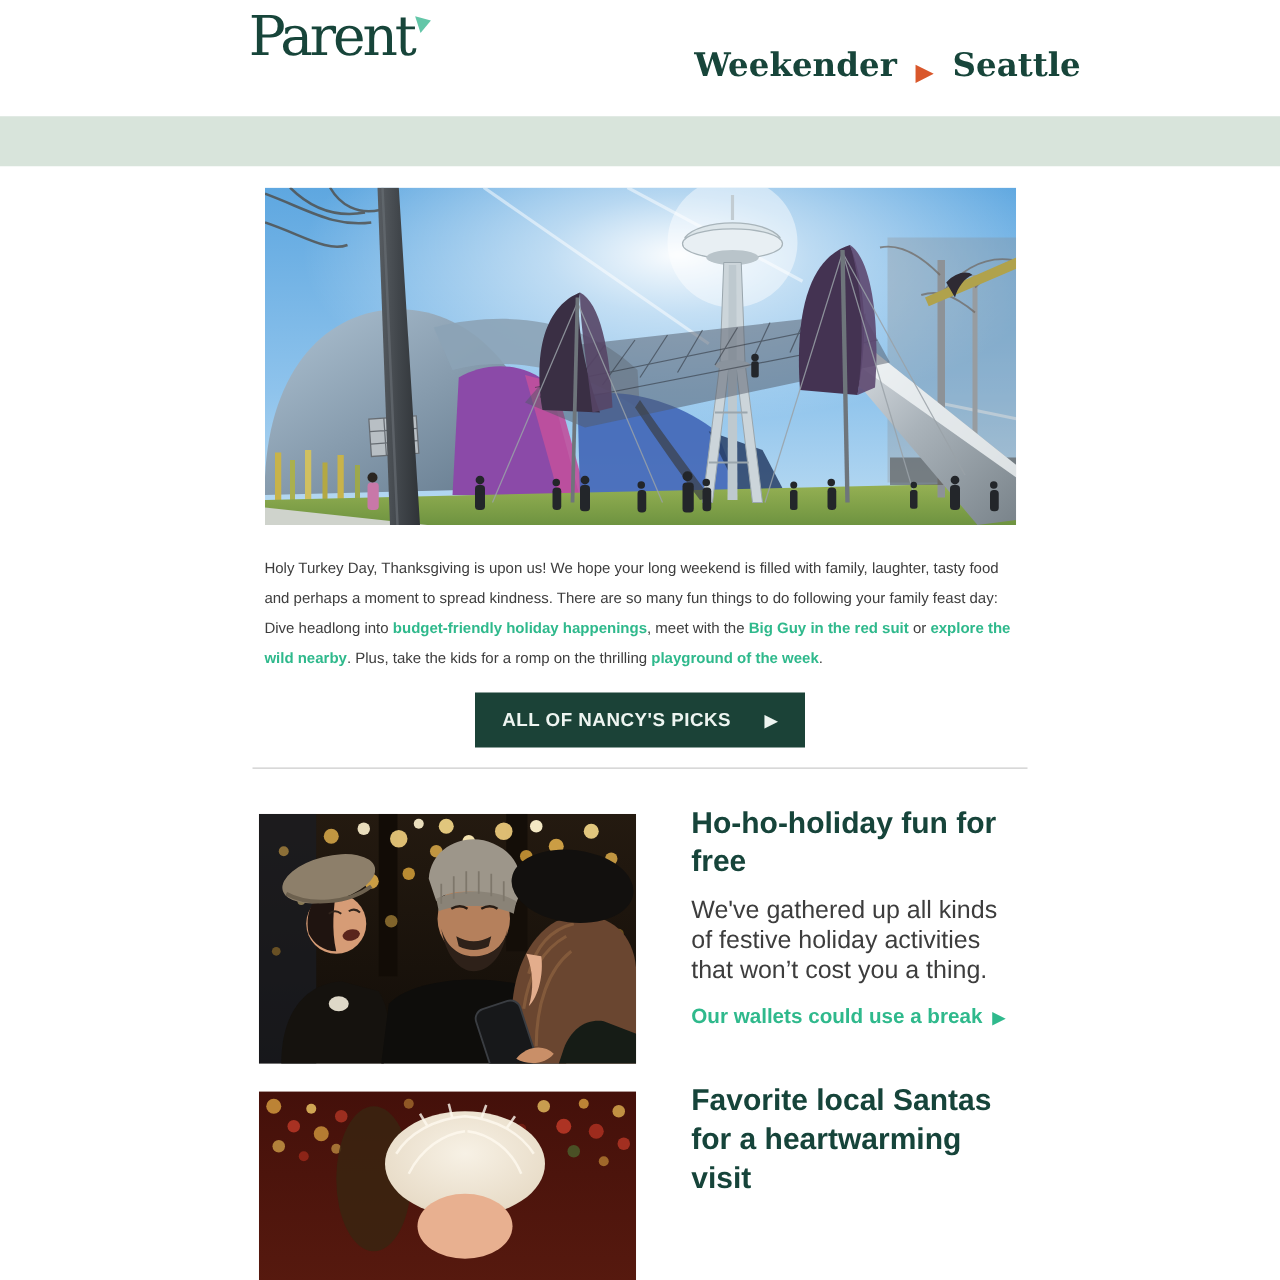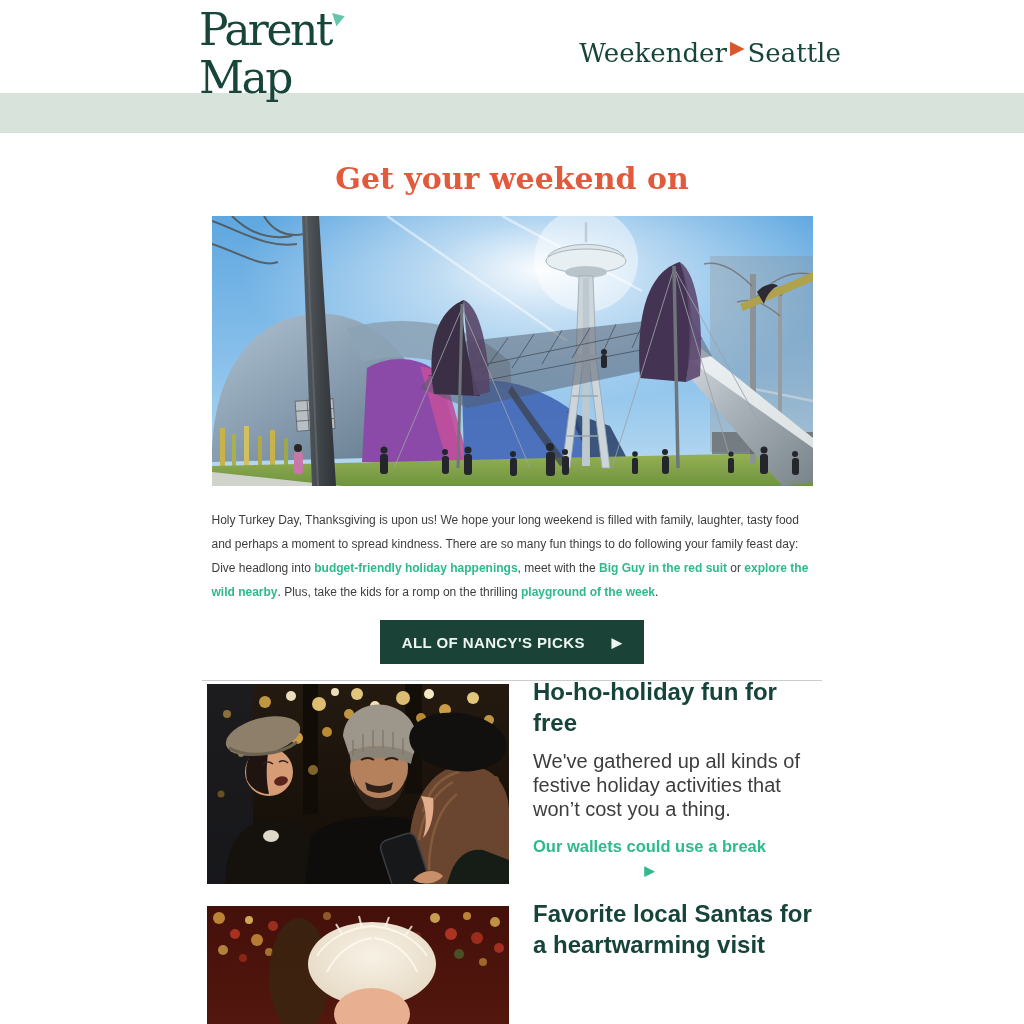--- a/index.html
+++ b/index.html
@@ -15,73 +15,71 @@
           line-height:48px; letter-spacing:-2.5px; text-decoration:none; }
   .logo-line1 { position:relative; }
   .logo-tri { position:absolute; top:5px; right:-14px; width:0; height:0;
               border-left:11px solid #63c6a8; border-top:7px solid transparent; border-bottom:7px solid transparent;
               transform:rotate(-18deg); }
   .date-block { position:absolute; left:389px; top:28px; display:flex; align-items:center; z-index:2; }
   .date-bar { display:inline-block; width:4px; height:53px; background:#d9572b; }
   .date-text { width:74px; text-align:center; font-weight:bold; font-size:19px; line-height:23px;
                color:#1f2723; letter-spacing:0.5px; }
   .edition { position:absolute; left:710px; top:38px; transform:translateX(-50%);
-             display:flex; align-items:flex-start; gap:3px; white-space:nowrap;
-             font-family:"DejaVu Serif", serif; font-weight:normal; font-size:26px; color:#17453a; z-index:2; }
+             display:flex; align-items:flex-end; gap:15px; white-space:nowrap;
+             font-family:"DejaVu Serif", serif; font-weight:bold; font-size:26px; color:#17453a; z-index:2; }
   .edition-arrow { color:#d9572b; font-size:19px; font-family:"DejaVu Sans", sans-serif; line-height:1; }
 
   
   main { width:620px; margin:0 auto; }
   h1 { margin:26px 0 0; text-align:center; font-family:"DejaVu Serif", serif;
        font-weight:bold; font-size:30px; line-height:40px; color:#e25a3c; }
   .hero { margin:17px auto 0; width:601px; height:270px; overflow:hidden; display:block; }
   .intro { width:601px; margin:22px auto 0; font-size:12px; line-height:24px; color:#3d3d3d; }
   .inline-link { color:#2fb98c; font-weight:bold; text-decoration:none; }
   .byline { width:601px; margin:16px auto 0; font-style:italic; font-size:16px; line-height:22px; color:#1f1f1f; }
   .cta-row { margin-top:16px; text-align:center; }
   .cta { display:inline-flex; align-items:center; gap:27px; background:#1b4237; color:#eef5f1;
          font-weight:bold; font-size:15px; letter-spacing:0.4px; padding:4px 22px; height:44px;
          text-decoration:none; }
   .cta-arrow { font-size:13px; line-height:1; }
   .divider { margin:16px 0 0; border:none; border-top:1px solid #cccccc; width:620px; }
 
-  .article-row { display:flex; gap:24px; width:610px; margin:3px auto 0; }
+  .article-row { display:flex; gap:44px; width:610px; margin:36px auto 0; }
   .article-row.second { margin-top:22px; }
   .article-image { width:302px; height:200px; flex:0 0 302px; margin:0; overflow:hidden; display:block; }
   .article-text { margin-top:-8px; width:280px; }
   .article-text h2 { margin:0; font-size:24px; line-height:31px; font-weight:bold; color:#16443a; }
   .article-text p { margin:11px 0 0; font-size:20px; line-height:24px; color:#3d3d3d; }
   .article-link { display:inline-flex; align-items:center; gap:8px; margin-top:16px;
-                  color:#2fb98c; font-weight:bold; font-size:16.5px; text-decoration:none;flex-direction:column; }
+                  color:#2fb98c; font-weight:bold; font-size:16.5px; text-decoration:none; }
   .link-arrow { font-size:13px; line-height:1; }
   figure svg { display:block; }
 </style>
 </head>
 <body>
 
 <div class="page">
 
   <header>
     <div class="mint-band"></div>
     <a class="logo" href="#">
       <div class="logo-line1">
         <span>Parent</span>
         <span class="logo-tri"></span>
       </div>
-      <div class="logo-line2">Map</div>
     </a>
     <div class="edition">
       <span>Weekender</span>
       <span class="edition-arrow">▶</span>
       <span>Seattle</span>
     </div>
   </header>
 
   <main>
-    <h1>Get your weekend on</h1>
 
     <figure class="hero">
       <svg width="601" height="270" viewBox="0 0 601 270">
         <defs>
           <linearGradient id="sky" x1="0" y1="0" x2="0" y2="1">
             <stop offset="0" stop-color="#5ea7e0"></stop>
               <stop offset="0.6" stop-color="#8ec3ec"></stop>
               <stop offset="1" stop-color="#bcdcf2"></stop>
           </linearGradient>
           <radialGradient id="sun" cx="0.55" cy="0.2" r="0.5">

